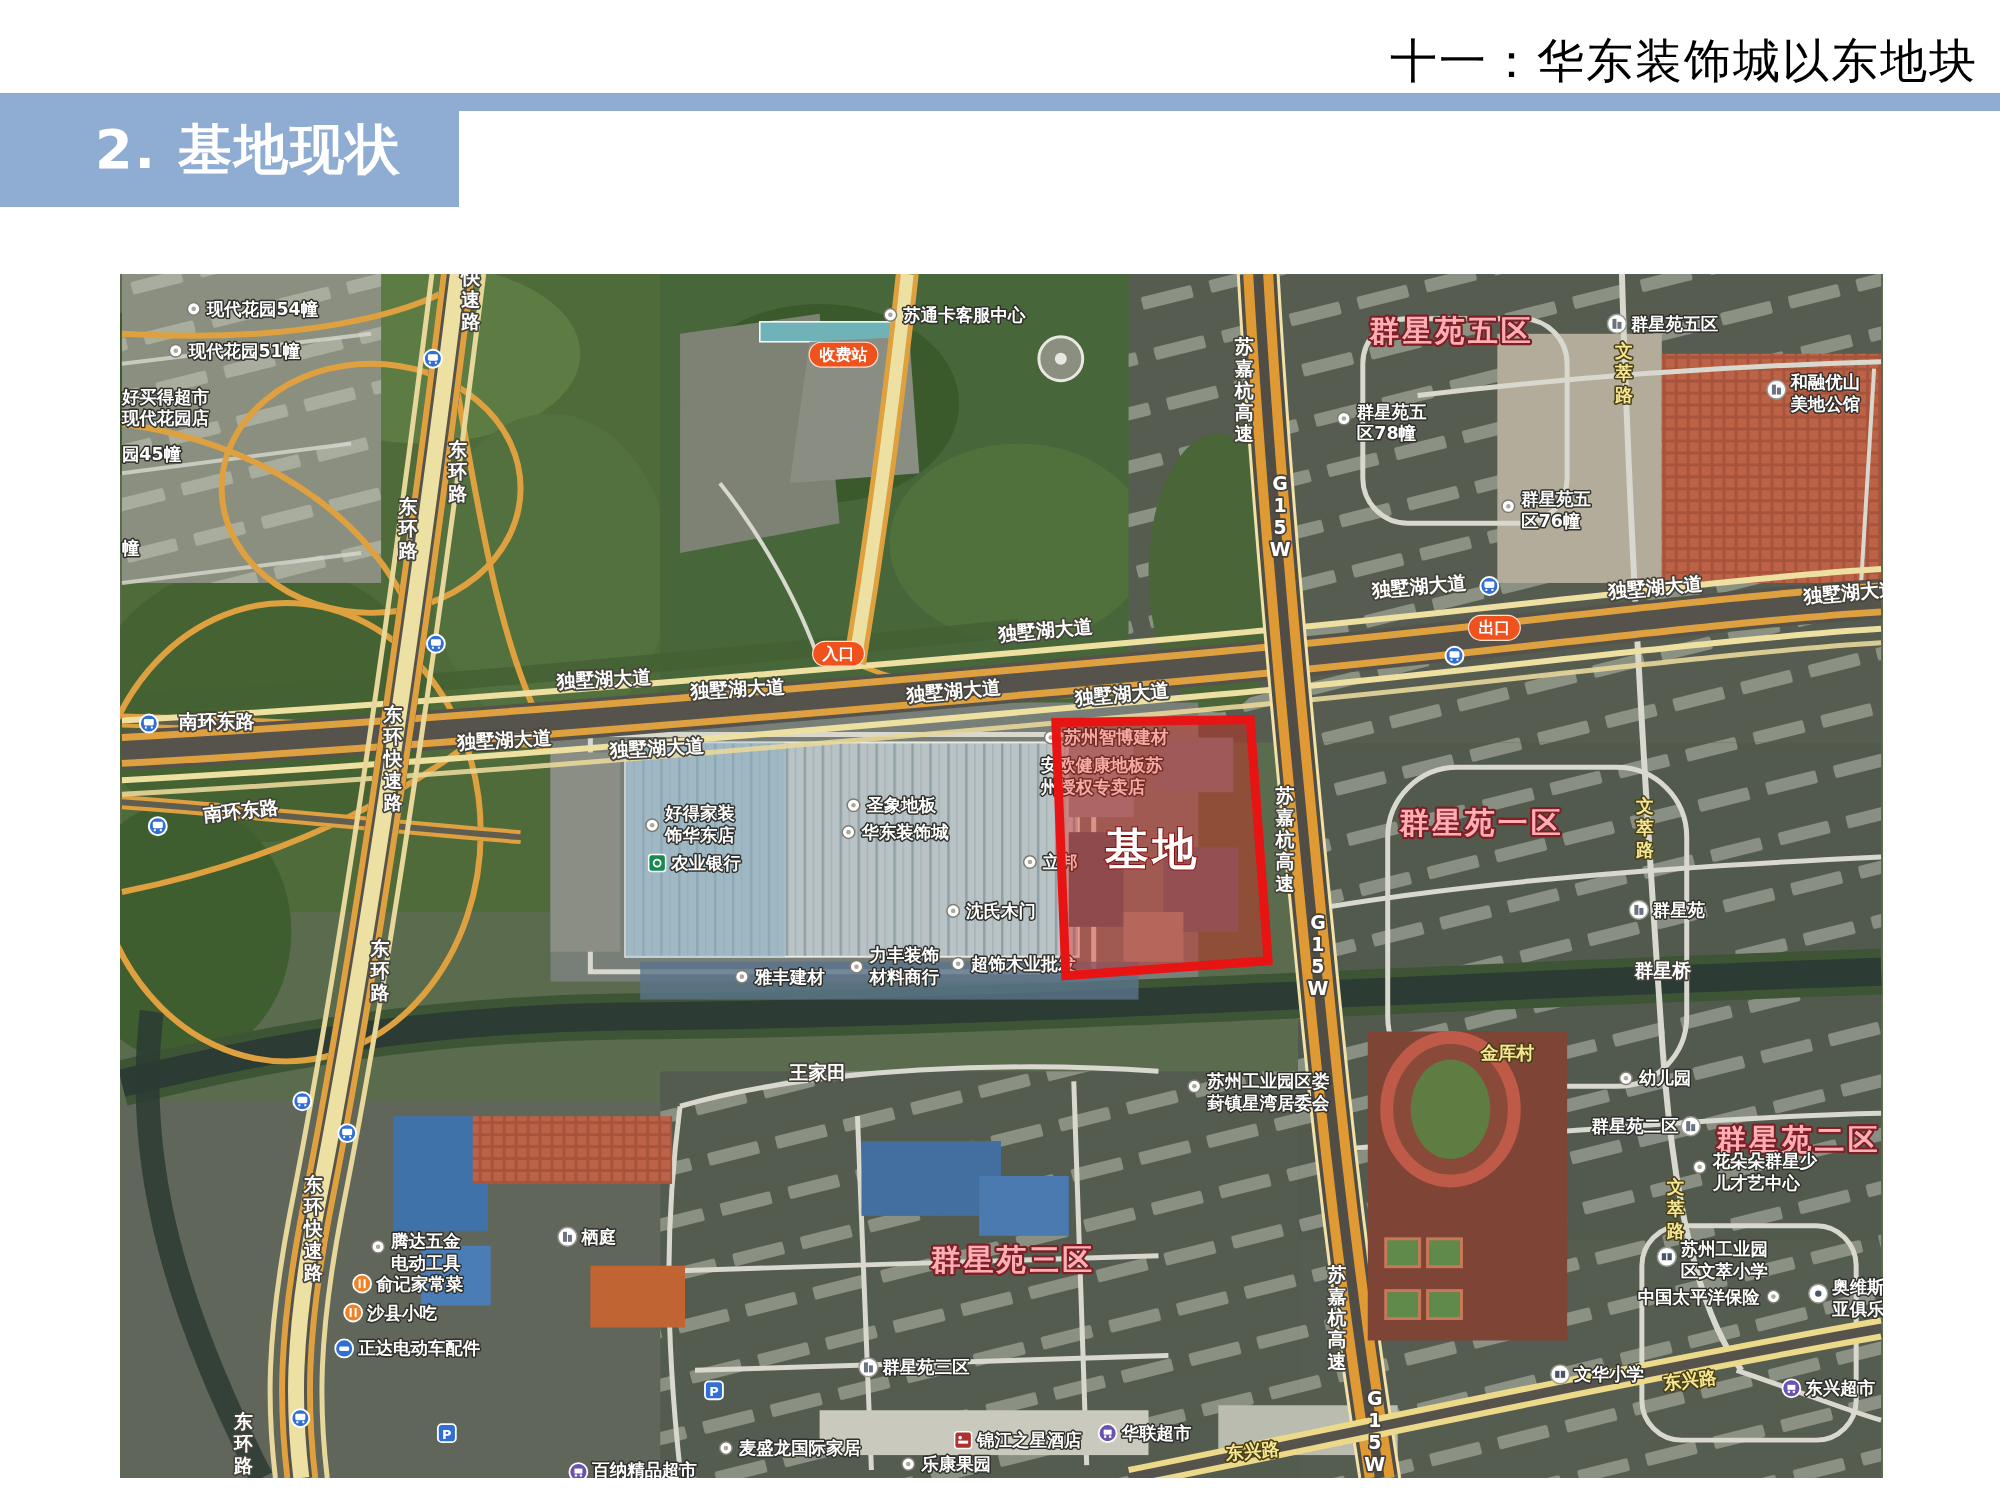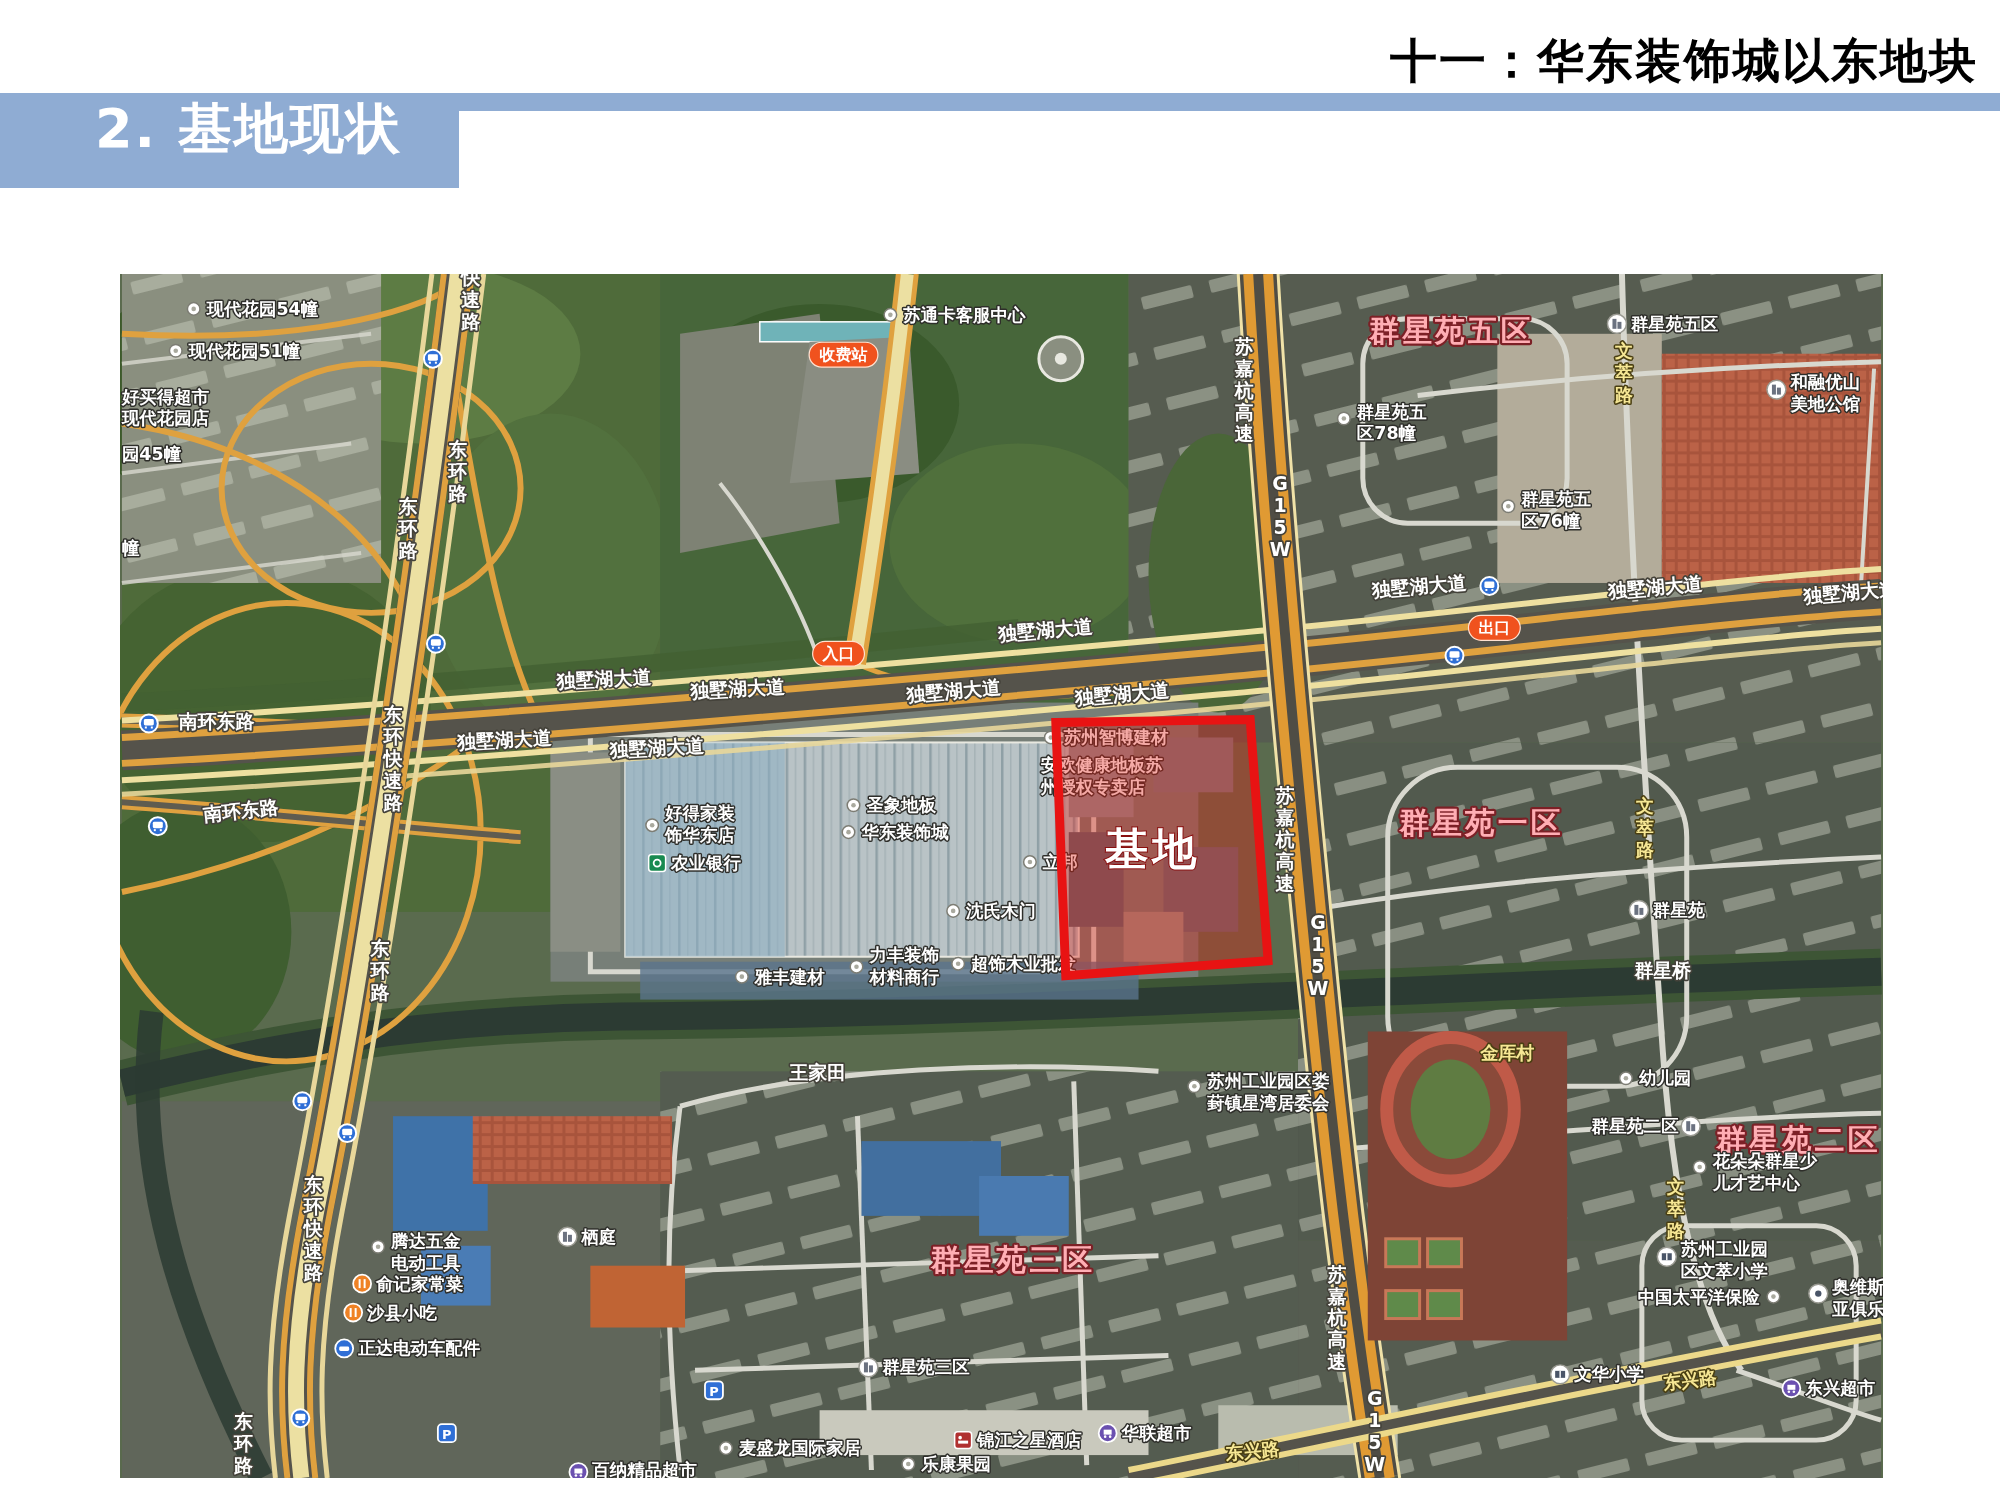--- a/index.html
+++ b/index.html
@@ -1,22 +1,22 @@
 <!DOCTYPE html>
 <html><head>
 <meta charset="utf-8">
 <style>
   html,body{margin:0;padding:0;background:#ffffff;}
   .stage{position:relative;width:2000px;height:1500px;background:#fff;overflow:hidden;
          font-family:"DejaVu Sans","Liberation Sans",sans-serif;}
   .page-header{position:absolute;top:30px;right:22px;width:1000px;text-align:right;
-               font-size:47px;font-weight:700;color:#000;letter-spacing:2px;}
+               font-size:47px;font-weight:400;color:#000;letter-spacing:2px;}
   .band{position:absolute;left:0;top:93px;width:100%;height:18px;background:#8FACD3;}
-  .banner{position:absolute;left:0;top:93px;width:459px;height:95px;background:#8FACD3;
-          display:flex;}
+  .banner{position:absolute;left:0;top:93px;width:459px;height:114px;background:#8FACD3;
+          display:flex;align-items:center;}
   .banner span{color:#ffffff;font-size:54px;font-weight:bold;padding-left:95px;letter-spacing:2px;}
   .body-text{position:absolute;left:88px;top:203px;font-size:43px;color:#161616;letter-spacing:1px;}
   .map{position:absolute;left:120px;top:274px;width:1763px;height:1204px;overflow:hidden;background:#5a6b4e;}
   svg text{font-family:"DejaVu Sans","Liberation Sans",sans-serif;}
   .l-road{font-size:19px;font-weight:bold;fill:#ffffff;stroke:#44423a;stroke-width:3.4px;
           paint-order:stroke;stroke-linejoin:round;}
   .l-minor{font-size:18px;font-weight:bold;fill:#f6e794;stroke:#4a3f12;stroke-width:3.2px;
           paint-order:stroke;stroke-linejoin:round;}
   .l-area{font-size:30px;font-weight:bold;fill:#ffaeb4;stroke:#7c2026;stroke-width:4.4px;
           paint-order:stroke;stroke-linejoin:round;letter-spacing:3px;}

